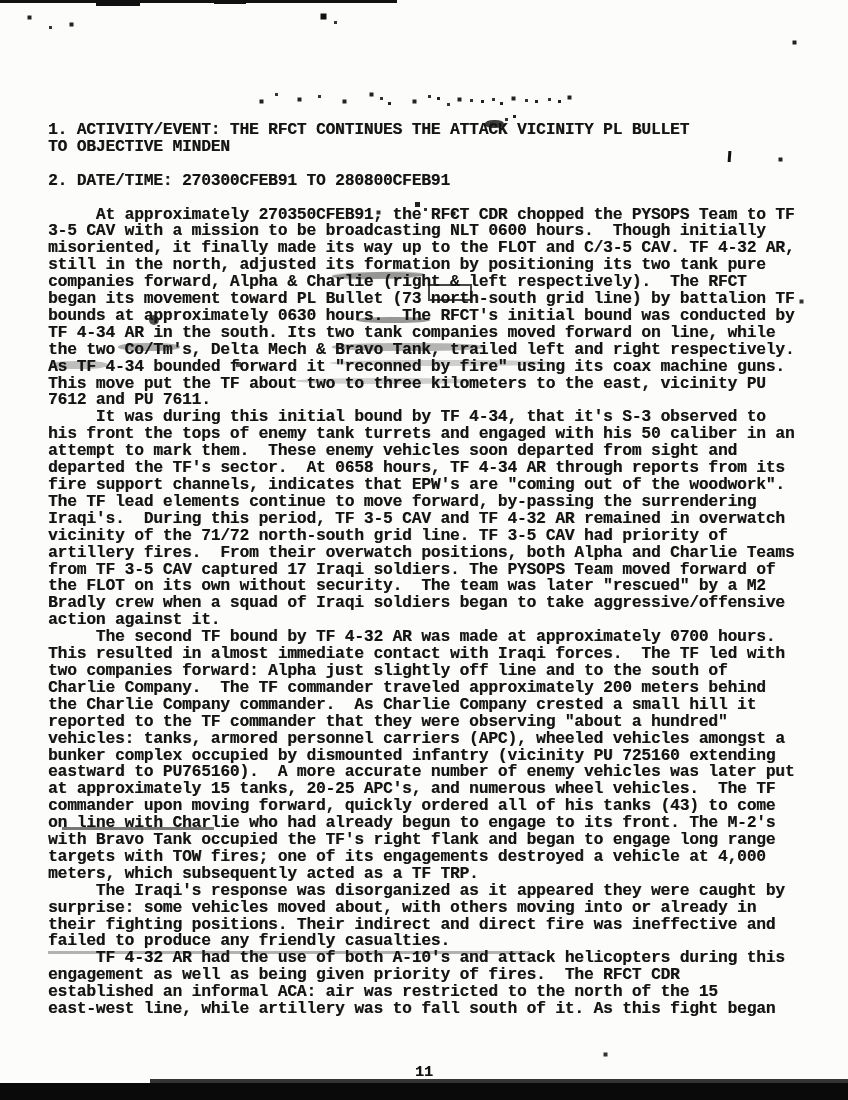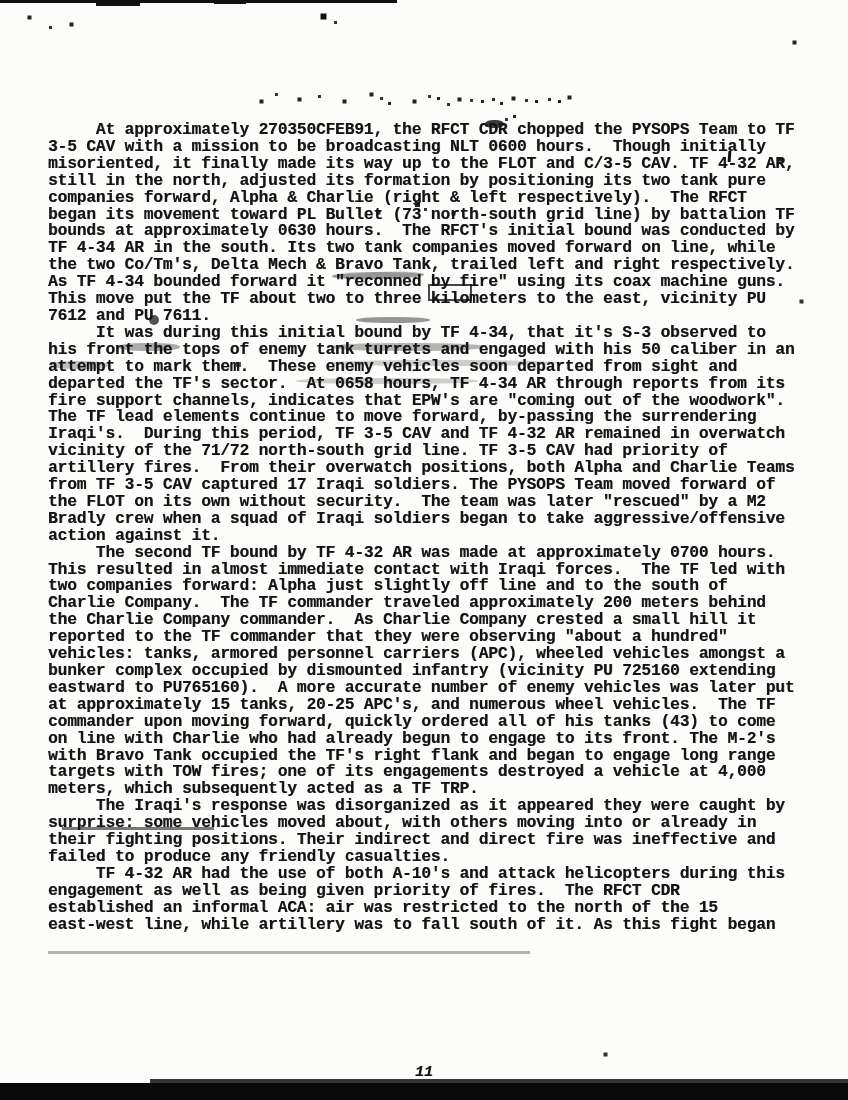--- a/index.html
+++ b/index.html
@@ -39,21 +39,20 @@
   .gap-after{margin-bottom:16.9px;}
   .page-number{
     position:absolute;
     left:0;right:0;
     top:1064px;
     text-align:center;
     font-size:15px;
     font-weight:700;
     color:var(--ink);
     text-shadow:0.4px 0 0 rgba(20,20,20,0.6);
-    font-style:italic;
   }
   
   .art{position:absolute;pointer-events:none;}
   .bar{background:#111;}
   .smudge{background:rgba(10,10,10,0.42);border-radius:45%;filter:blur(0.6px);}
   .strike{background:rgba(10,10,10,0.55);filter:blur(0.3px);}
   .boxmark{border:2px solid rgba(10,10,10,0.75);background:transparent;}
   .speck{width:3px;height:3px;background:transparent;left:0;top:0;
     box-shadow:
       260px 100px 0 0.5px #222, 275px 93px 0 0 #333, 298px 98px 0 0.5px #222,
@@ -93,20 +92,23 @@
   <div class="art smudge" style="left:118px;top:343px;width:62px;height:8px;opacity:.8;"></div>
   <div class="art smudge" style="left:332px;top:343px;width:152px;height:8px;opacity:.7;"></div>
   <div class="art smudge" style="left:50px;top:361px;width:58px;height:8px;opacity:.6;"></div>
   <div class="art smudge" style="left:330px;top:360px;width:228px;height:6px;opacity:.45;"></div>
   <div class="art smudge" style="left:296px;top:378px;width:182px;height:6px;opacity:.45;"></div>
 
   <div class="art strike" style="left:62px;top:827px;width:152px;height:3px;"></div>
   <div class="art strike" style="left:48px;top:951px;width:482px;height:3px;opacity:.55;"></div>
 
   <div class="content">
+    <pre class="block gap-after">1. ACTIVITY/EVENT: THE RFCT CONTINUES THE ATTACK VICINITY PL BULLET
+TO OBJECTIVE MINDEN</pre>
+    <pre class="block gap-after">2. DATE/TIME: 270300CFEB91 TO 280800CFEB91</pre>
     <pre class="block">     At approximately 270350CFEB91, the RFCT CDR chopped the PYSOPS Team to TF
 3-5 CAV with a mission to be broadcasting NLT 0600 hours.  Though initially
 misoriented, it finally made its way up to the FLOT and C/3-5 CAV. TF 4-32 AR,
 still in the north, adjusted its formation by positioning its two tank pure
 companies forward, Alpha &amp; Charlie (right &amp; left respectively).  The RFCT
 began its movement toward PL Bullet (73 north-south grid line) by battalion TF
 bounds at approximately 0630 hours.  The RFCT's initial bound was conducted by
 TF 4-34 AR in the south. Its two tank companies moved forward on line, while
 the two Co/Tm's, Delta Mech &amp; Bravo Tank, trailed left and right respectively.
 As TF 4-34 bounded forward it "reconned by fire" using its coax machine guns.

